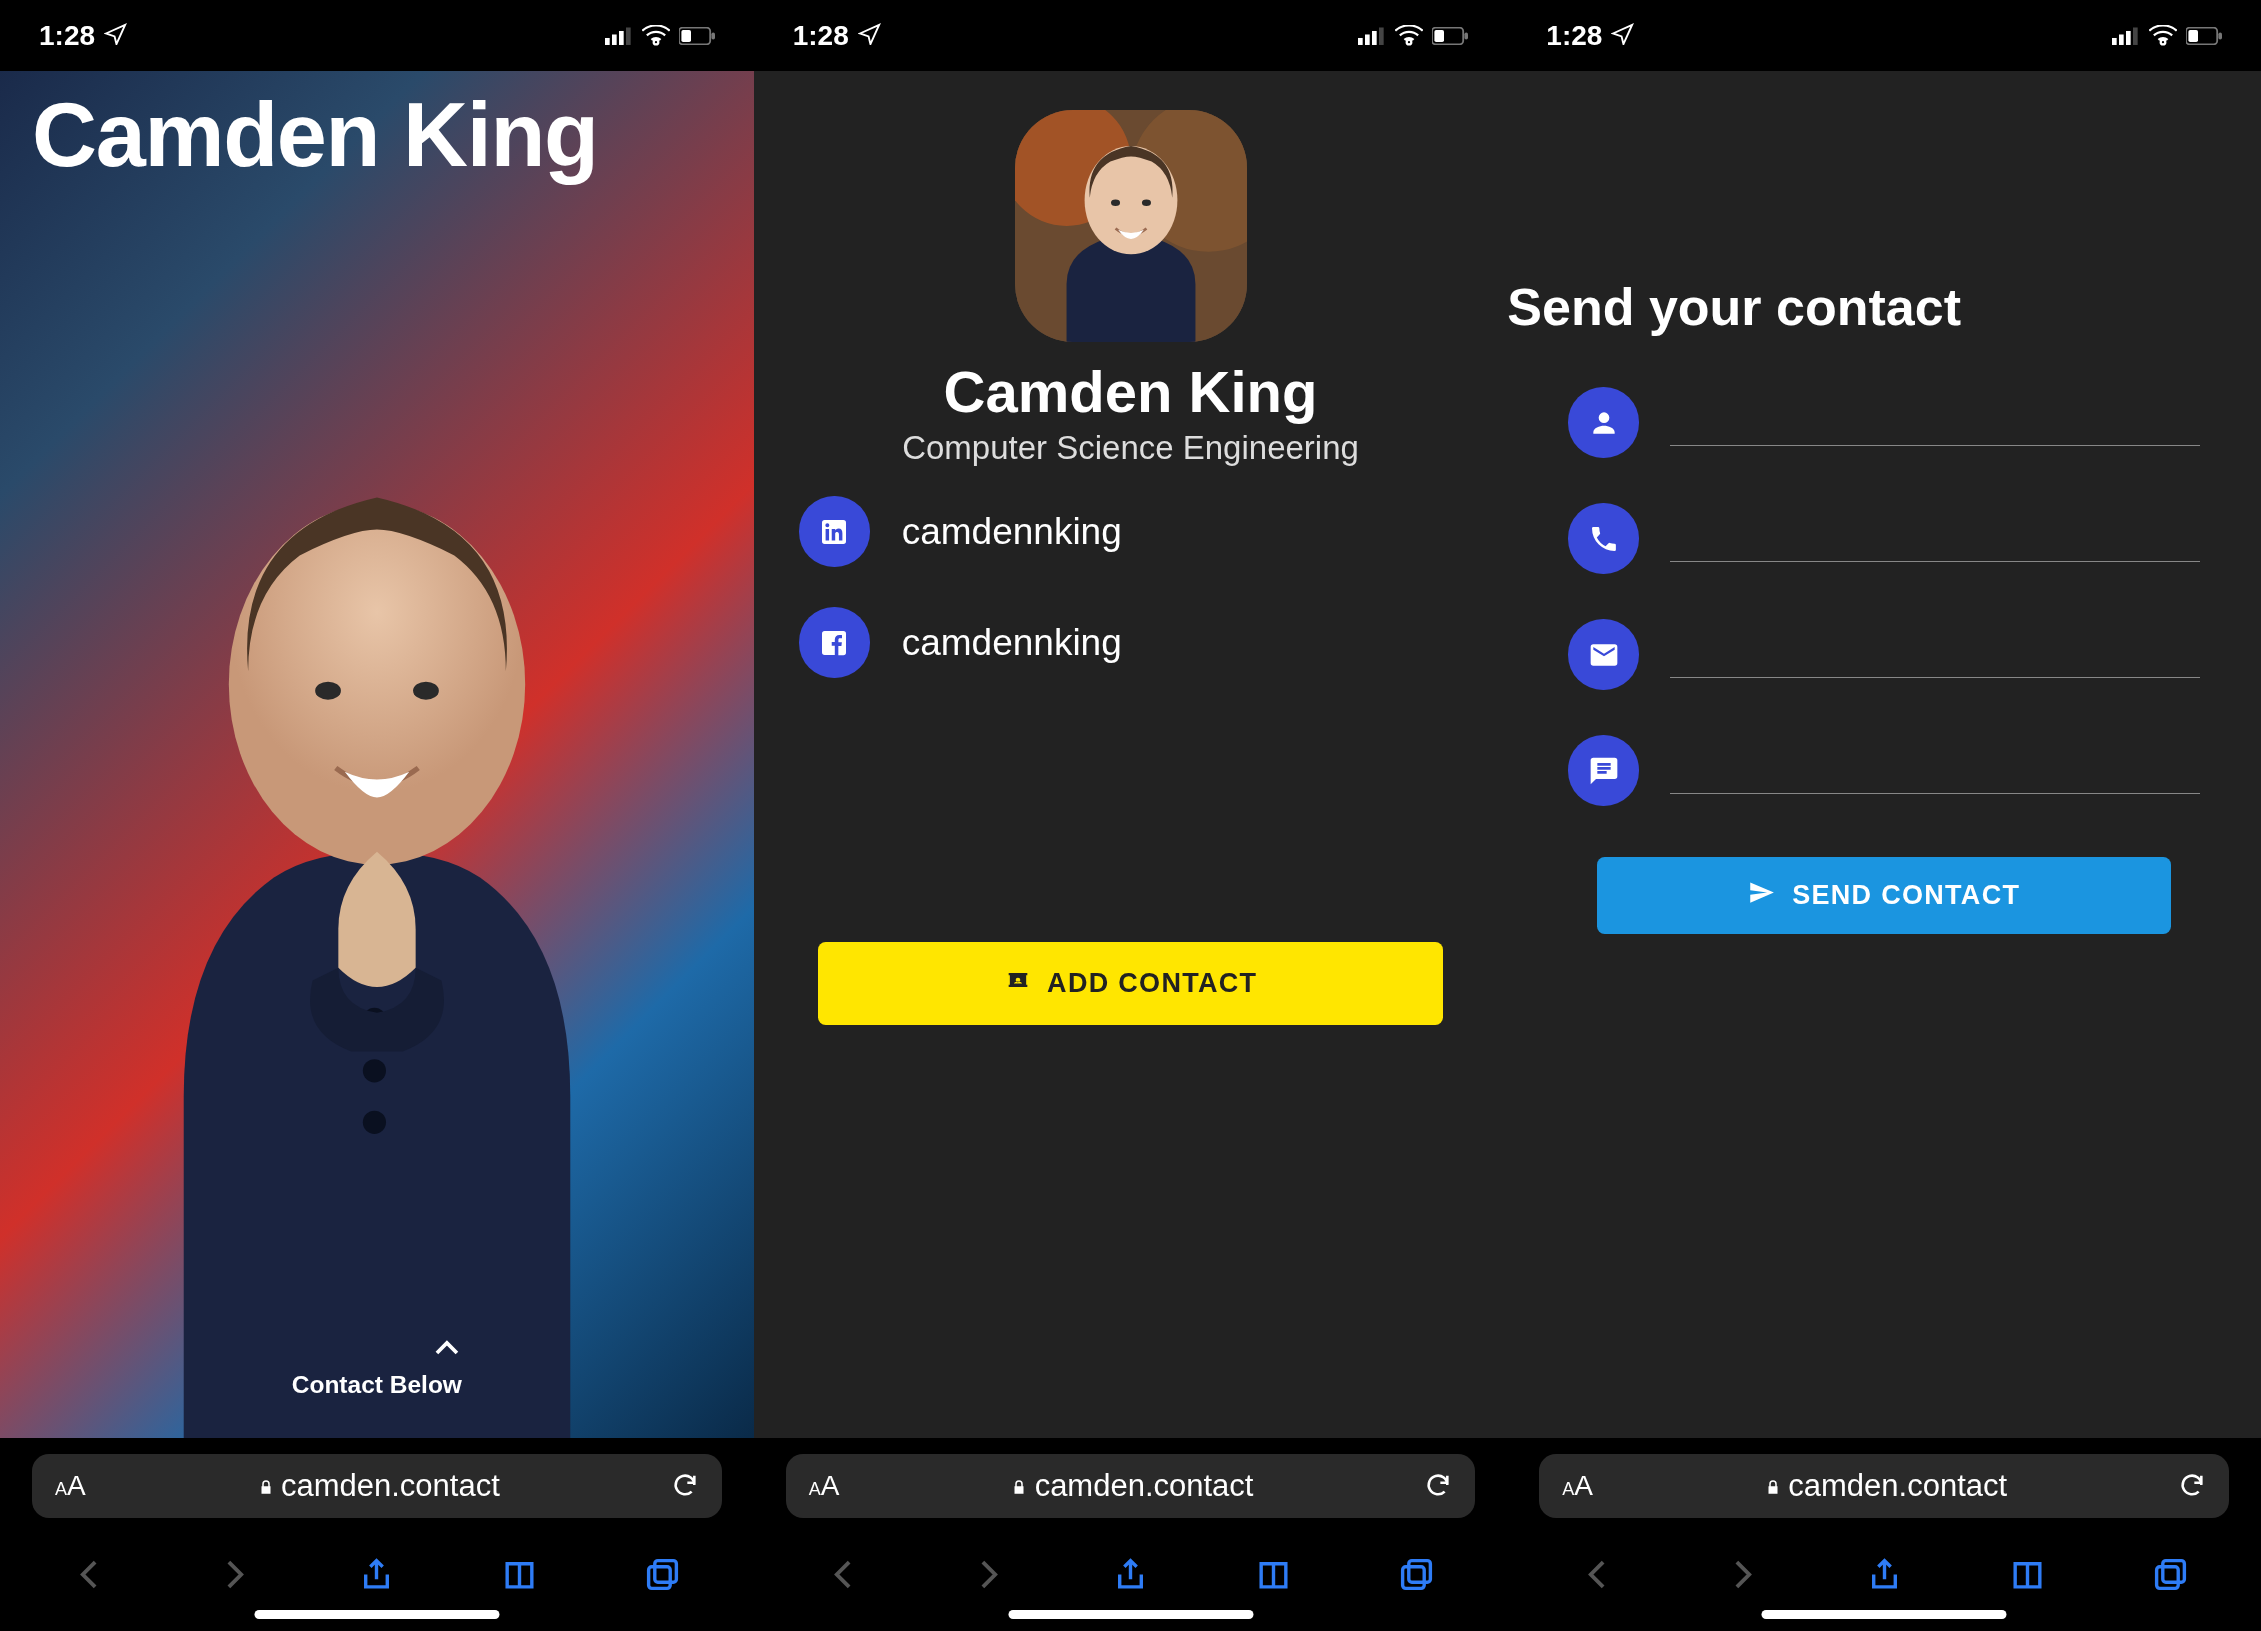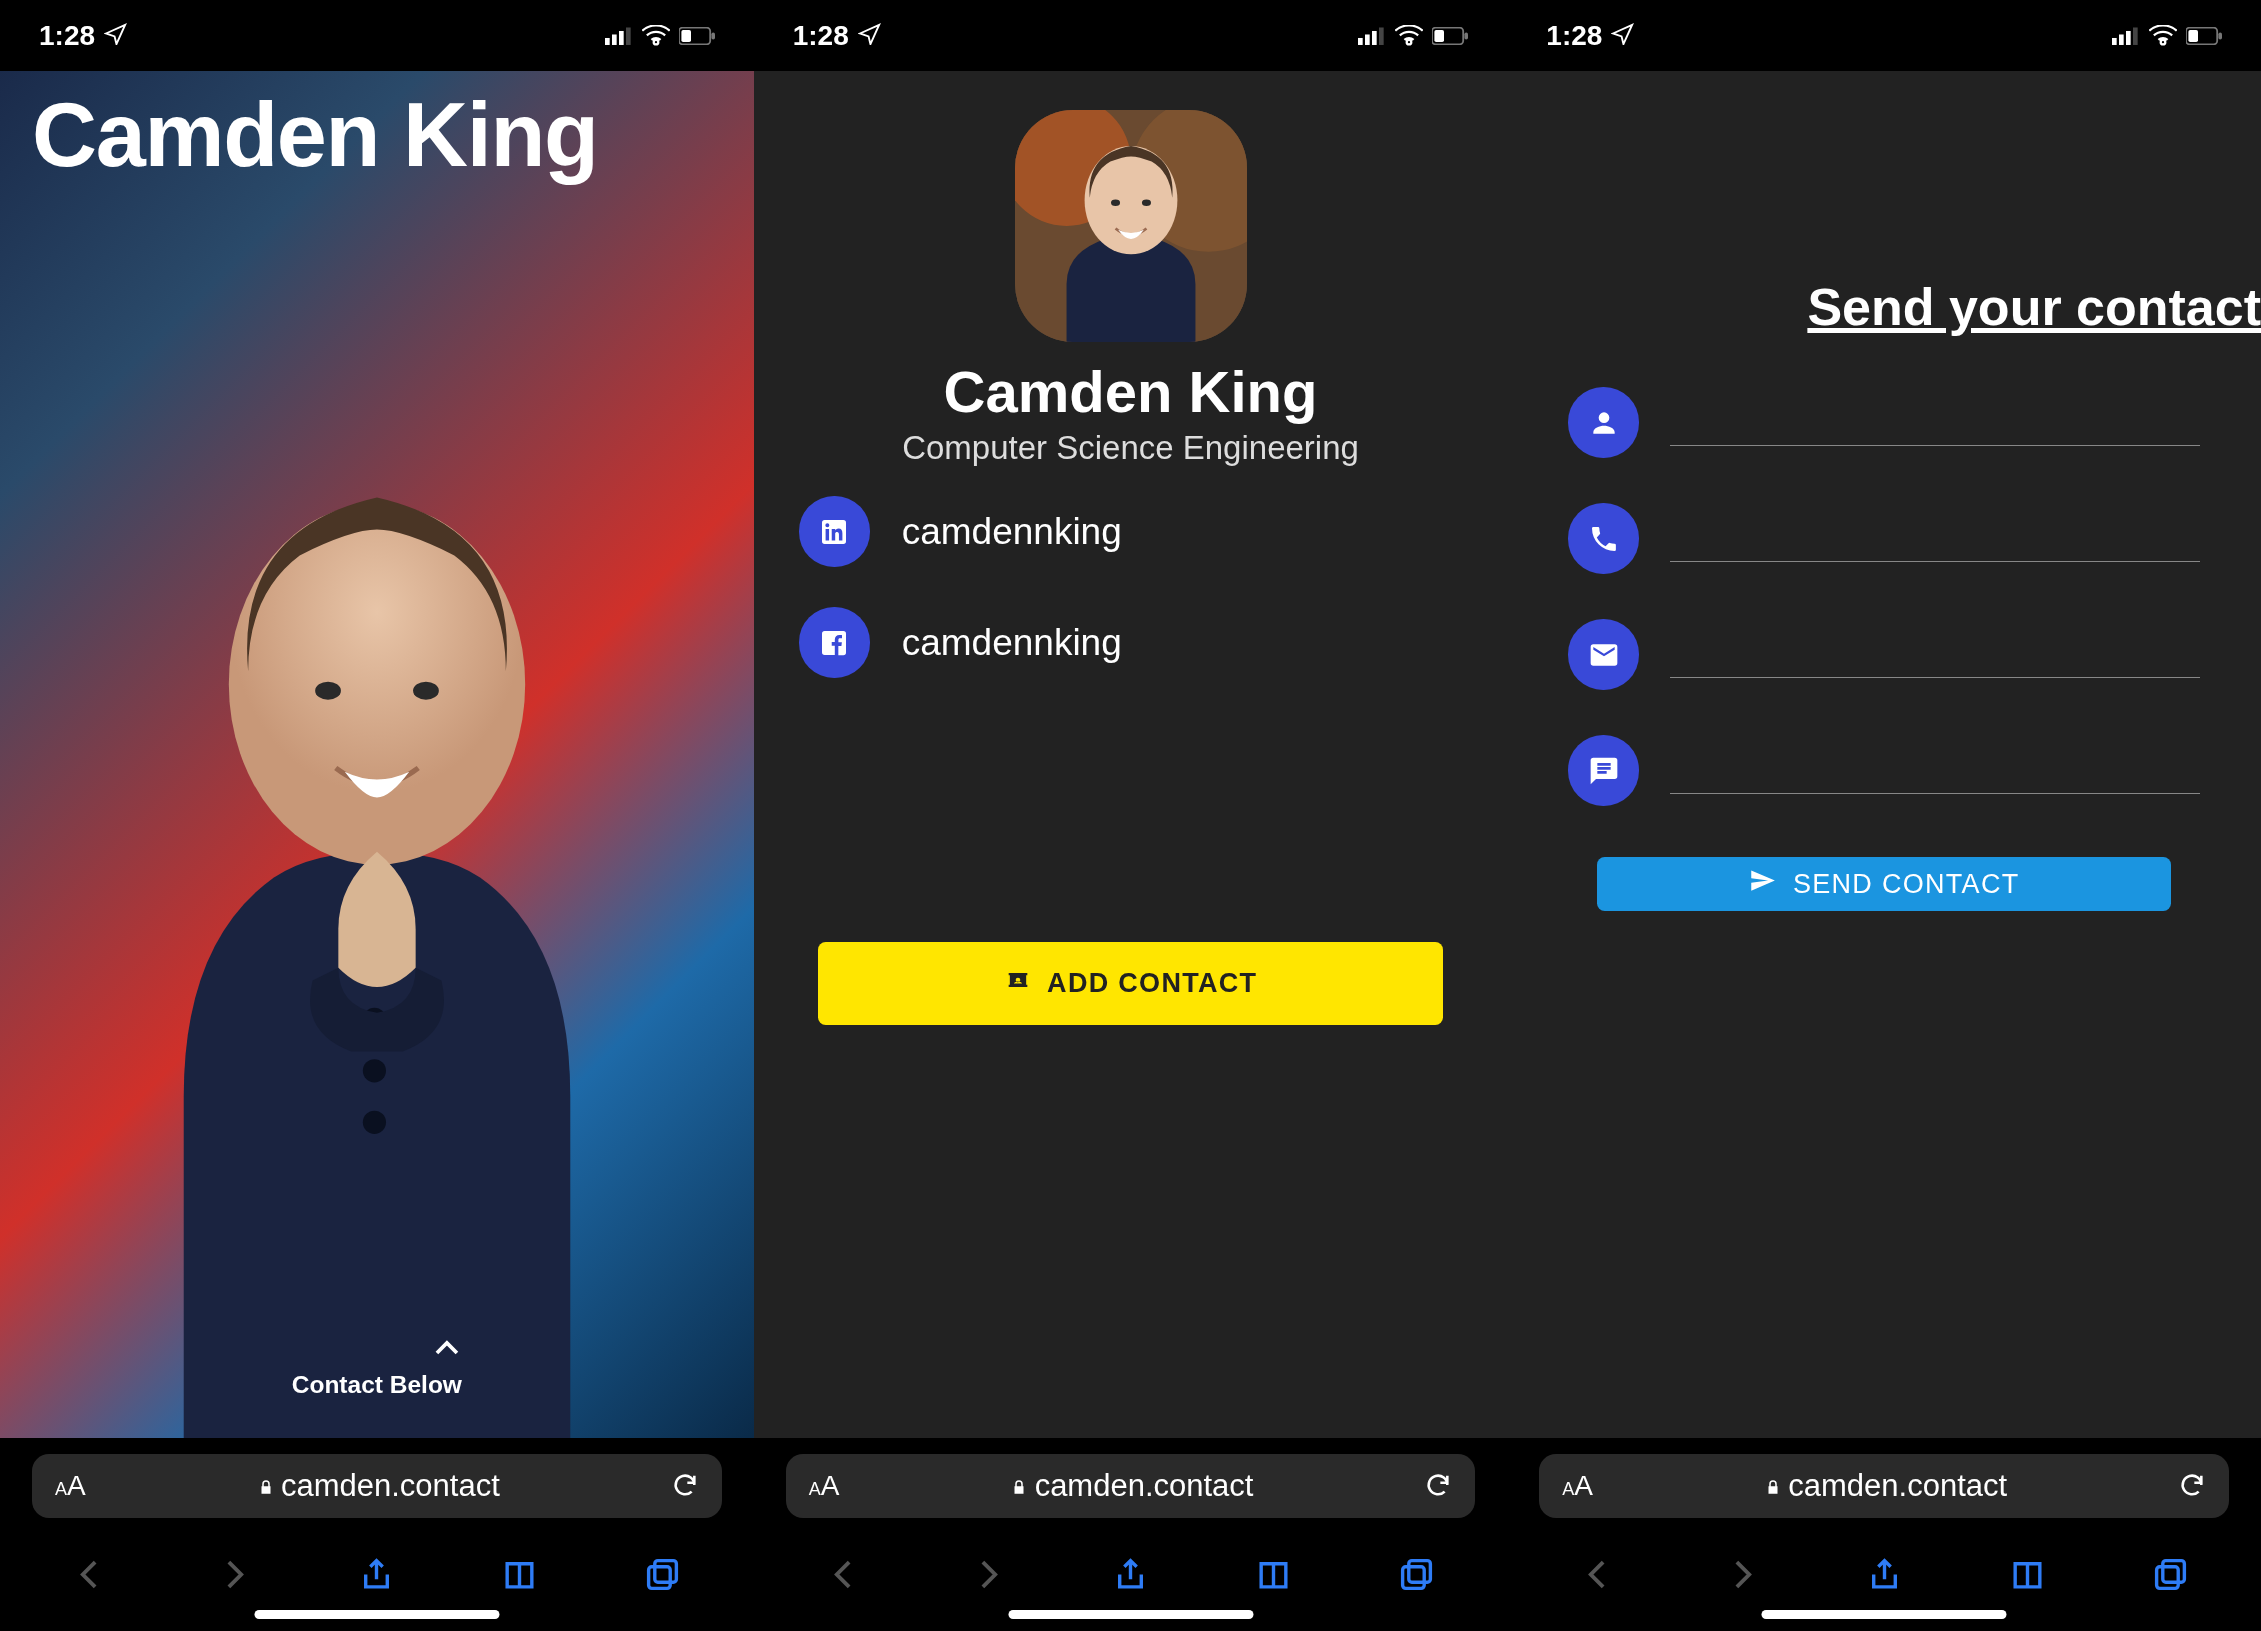--- a/index.html
+++ b/index.html
@@ -155,25 +155,24 @@
   letter-spacing: 1.3px;
 }
 .add-btn svg { width: 28px; height: 28px; fill: #222; }
 
 
 .form-title {
   position: absolute;
   top: 206px;
   left: 0;
   right: 0;
-  text-align: right;
+  text-align: left;
   color: #fff;
   font-size: 52px;
   font-weight: 700;
-  text-decoration: underline;
 }
 .form-list {
   position: absolute;
   top: 316px;
   left: 61px;
   right: 61px;
 }
 .form-row {
   display: flex;
   align-items: center;
@@ -188,30 +187,30 @@
   border-bottom: 1.3px solid #888;
   color: #fff;
   font-size: 28px;
   outline: none;
 }
 .send-btn {
   position: absolute;
   top: 786px;
   left: 90px;
   right: 90px;
-  height: 54px;
+  height: 77px;
   background: #1b95e0;
   border-radius: 7.7px;
   display: flex;
   align-items: center;
   justify-content: center;
   gap: 17px;
   color: #fff;
   font-size: 27px;
-  font-weight: 400;
+  font-weight: 700;
   letter-spacing: 1.3px;
 }
 .send-btn svg { width: 27px; height: 27px; fill: #fff; }
 
 
 .safari-chrome {
   height: 193px;
   background: #000;
   display: flex;
   flex-direction: column;

